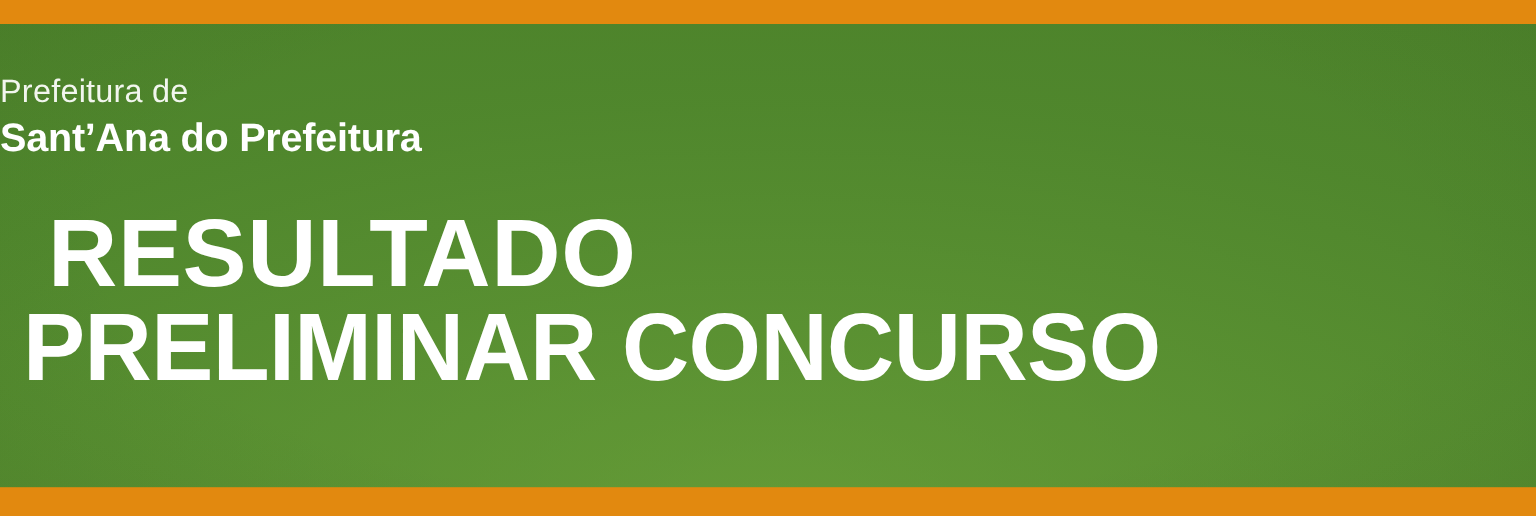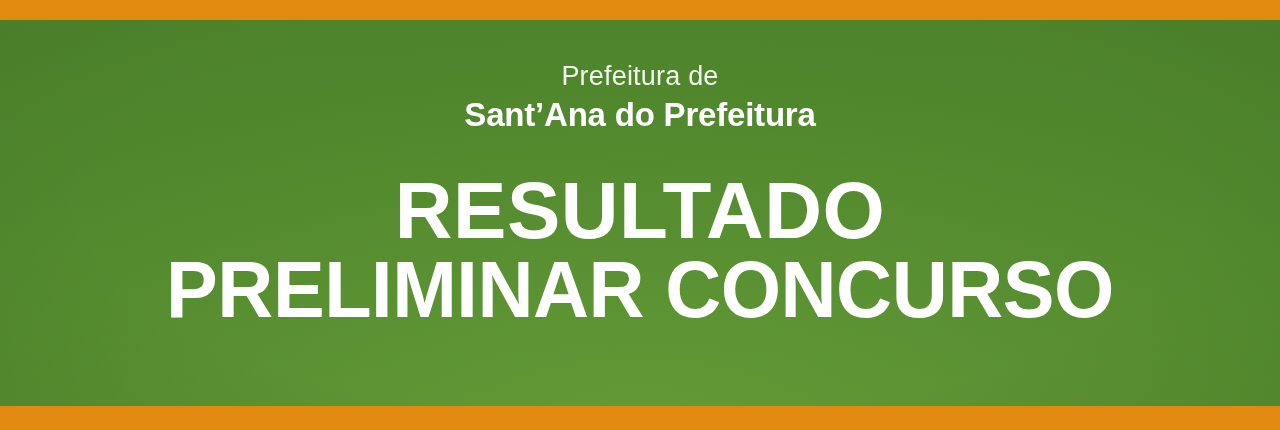--- a/index.html
+++ b/index.html
@@ -57,21 +57,21 @@
   .rule-top { top: 0; height: 20px; }
   .rule-bottom { bottom: 0; height: 24px; }
 
   
   .content {
     position: absolute;
     left: 0;
     top: 20px;
     width: 100%;
     height: 386px;
-    text-align: center;
+    text-align: left;
     color: #ffffff;
   }
 
   .kicker {
     margin: 0;
     padding-top: 42px;
     font-size: 27px;
     font-weight: 300;
     letter-spacing: 0.2px;
     line-height: 1.05;
@@ -95,20 +95,21 @@
   .headline-line {
     display: block;
     font-weight: bold;
     color: #ffffff;
     white-space: nowrap;
   }
   .headline-line-1 {
     font-size: 80px;
     line-height: 0.98;
     letter-spacing: 0.5px;
+    margin-left: 40px;
   }
   .headline-line-2 {
     font-size: 80px;
     line-height: 1.0;
     letter-spacing: -0.5px;
     transform: scaleX(0.97);
     transform-origin: center;
   }
 </style>
 </head>

